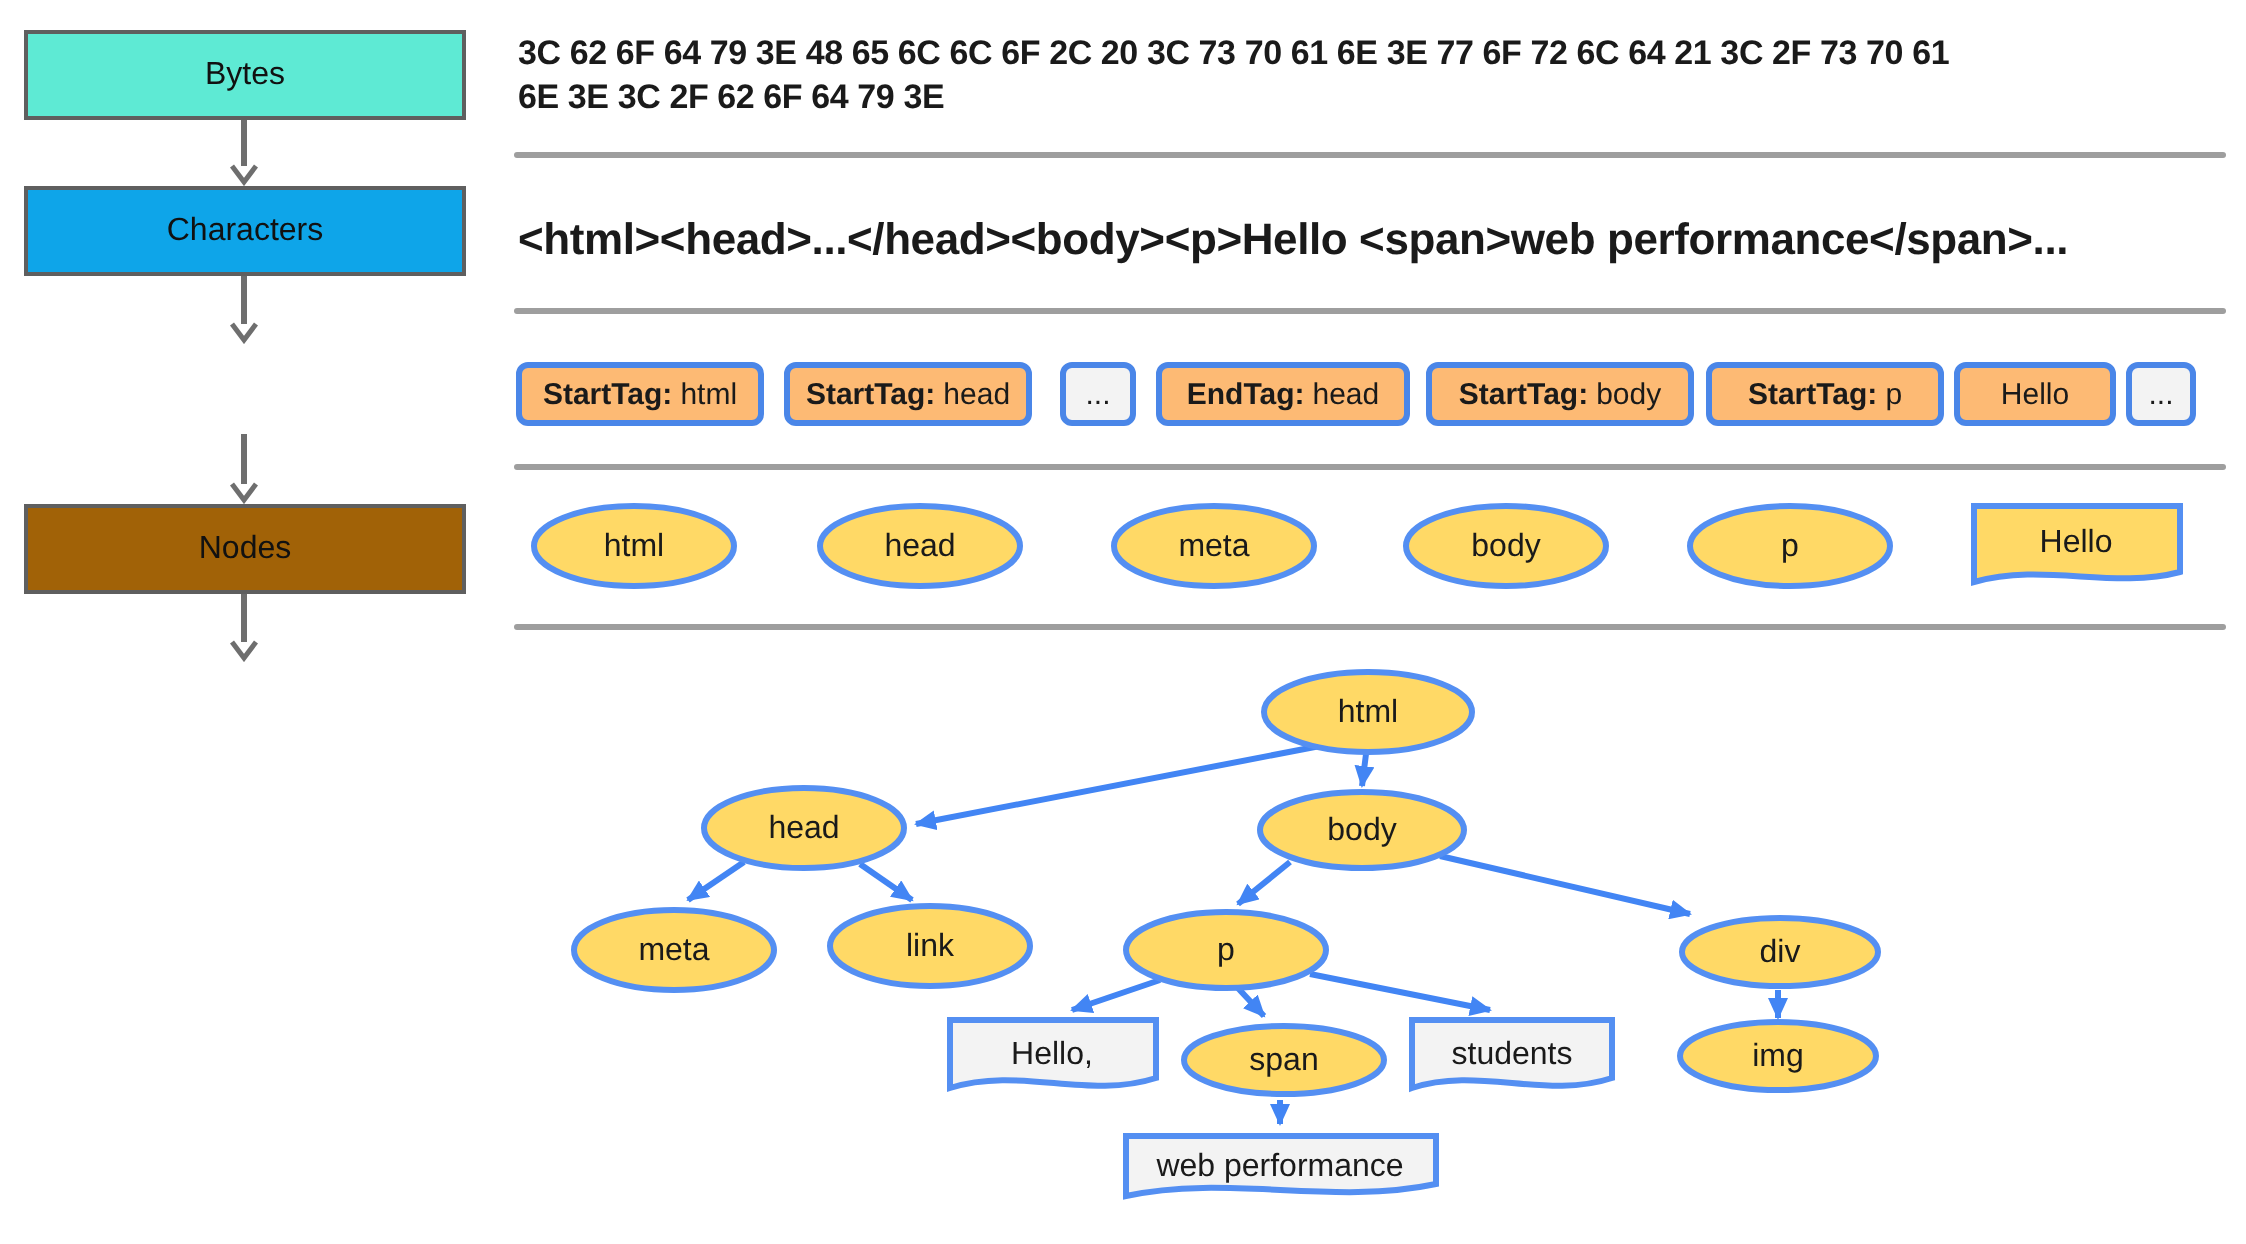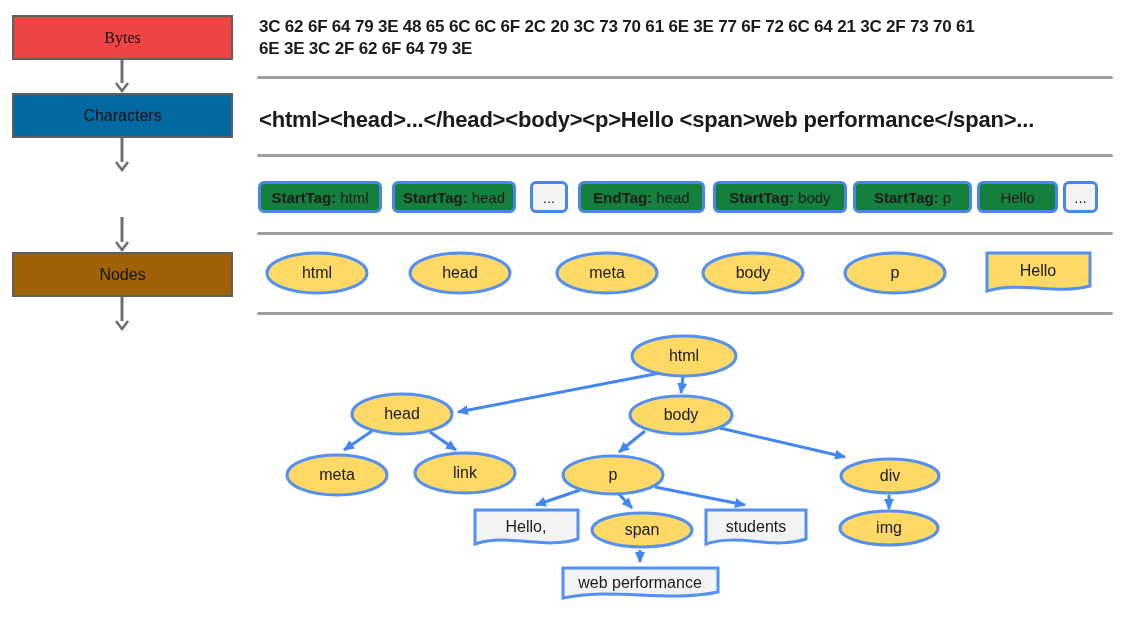--- a/index.html
+++ b/index.html
@@ -6,40 +6,40 @@
   .canvas{
     position:relative;width:1123px;height:622px;background:#ffffff;
     font-family:"Liberation Sans",sans-serif;color:#1a1a1a;overflow:hidden;
   }
   
   .stage{
     position:absolute;left:12px;width:221px;height:45px;box-sizing:border-box;
     border:2px solid #5f5f5f;display:flex;align-items:center;justify-content:center;
     font-size:16px;color:#111;
   }
-  .stage.green{background:#ef4444;font-family:Liberation Serif, serif;}
-  .stage.blue{background:#0369a1;}
+  .stage.green{background:#5eead4;}
+  .stage.blue{background:#0ea5e9;}
   .stage.yellow{background:#a16207;}
   .flow-arrow{position:absolute;left:112px;}
   
   .hexblock{
     position:absolute;left:259px;top:16px;width:800px;
     font-size:17px;font-weight:bold;line-height:22px;letter-spacing:-0.2px;
   }
   .hexblock span{display:block;}
   .charblock{
     position:absolute;left:259px;top:107px;width:820px;
     font-size:22px;font-weight:bold;letter-spacing:-0.2px;white-space:nowrap;
   }
   .divider{
     position:absolute;left:257px;width:856px;height:3px;background:#9e9e9e;border-radius:2px;
   }
   .tok{
     position:absolute;top:181px;height:32px;box-sizing:border-box;
-    border:3px solid #4a86e8;border-radius:6px;background:#15803d;
+    border:3px solid #4a86e8;border-radius:6px;background:#fdba74;
     display:flex;align-items:center;justify-content:center;
     font-size:15px;white-space:nowrap;
   }
   .tok.white{background:#f3f3f3;}
   .tok .pre{font-weight:bold;margin-right:4px;}
   .tok .pre:empty{margin-right:0;}
   
   .diagram{position:absolute;left:0;top:0;width:1123px;height:622px;}
   .node{fill:#ffd966;stroke:#548ff2;stroke-width:3;}
   .tnode{fill:#f3f3f3;stroke:#548ff2;stroke-width:3;}

